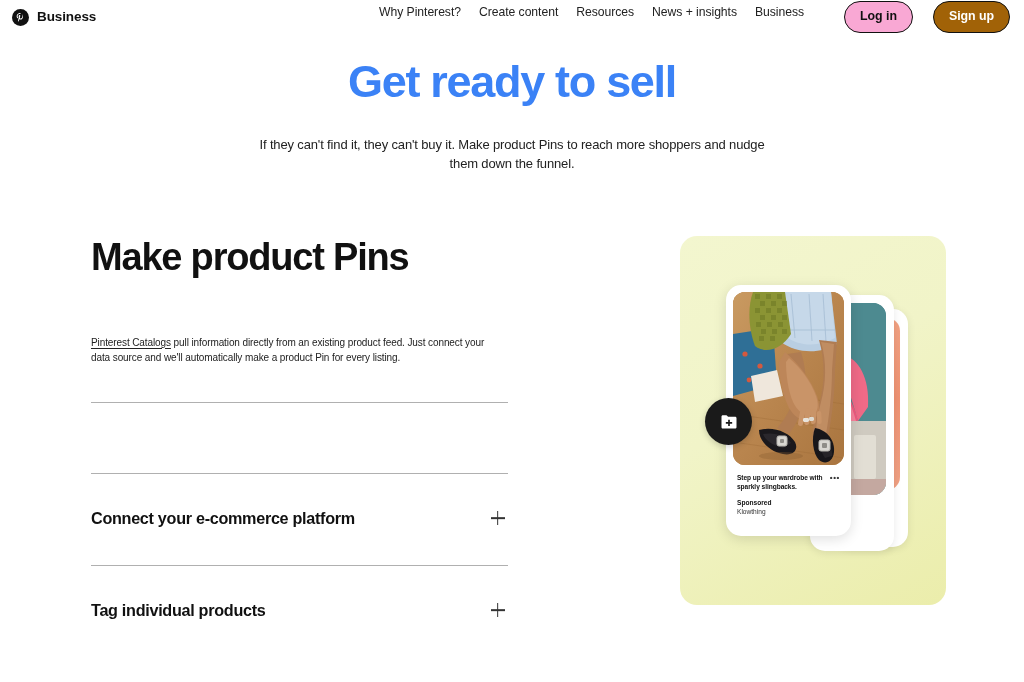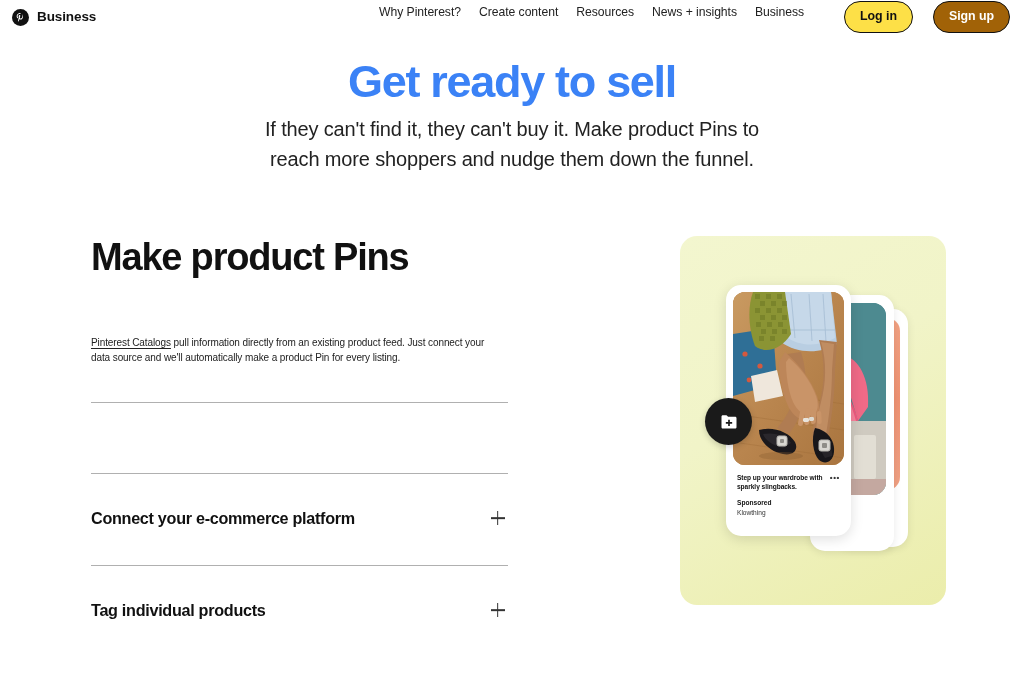--- a/index.html
+++ b/index.html
@@ -83,21 +83,21 @@
     font-size: 12.4px;
     font-weight: 700;
     line-height: 1;
     border-radius: 22px;
     padding: 8px 15px 9px;
     cursor: pointer;
     white-space: nowrap;
     letter-spacing: -0.05px;
   }
   .btn-login {
-    background: #fde047;
+    background: #f9a8d4;
     color: #111111;
     border: 1.4px solid #111111;
     margin-right: 7px;
   }
   .btn-signup {
     background: #a16207;
     color: #ffffff;
     border: 1.4px solid #111111;
   }
 
@@ -109,23 +109,23 @@
 
   .hero-title {
     font-size: 45px;
     font-weight: 700;
     letter-spacing: -1.3px;
     line-height: 1.1;
     color: #3b82f6;
   }
 
   .hero-sub {
-    margin: 7px auto 0;
+    margin: 28px auto 0;
     width: 512px;
-    font-size: 20px;
+    font-size: 13px;
     line-height: 1.52;
     color: #222222;
     letter-spacing: -0.15px;
   }
 
   
   .content {
     display: flex;
     align-items: flex-start;
     padding: 0 0 0 91px;

